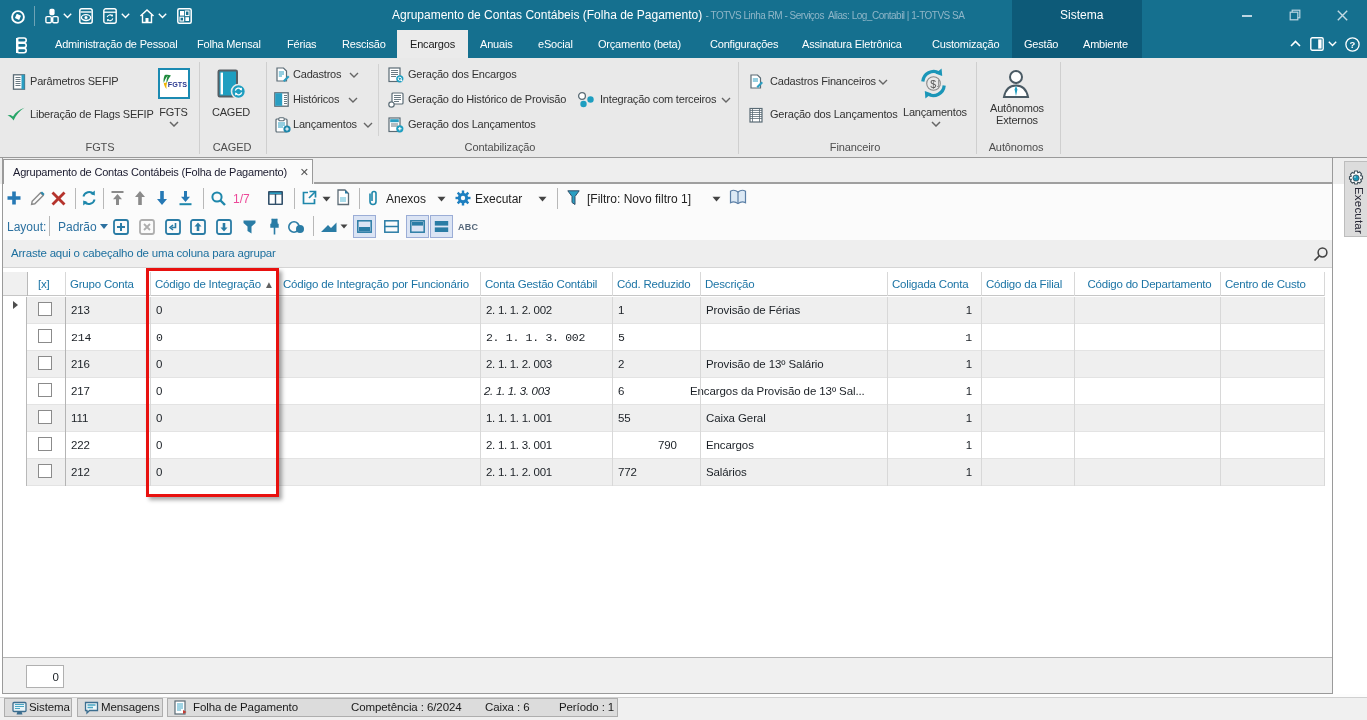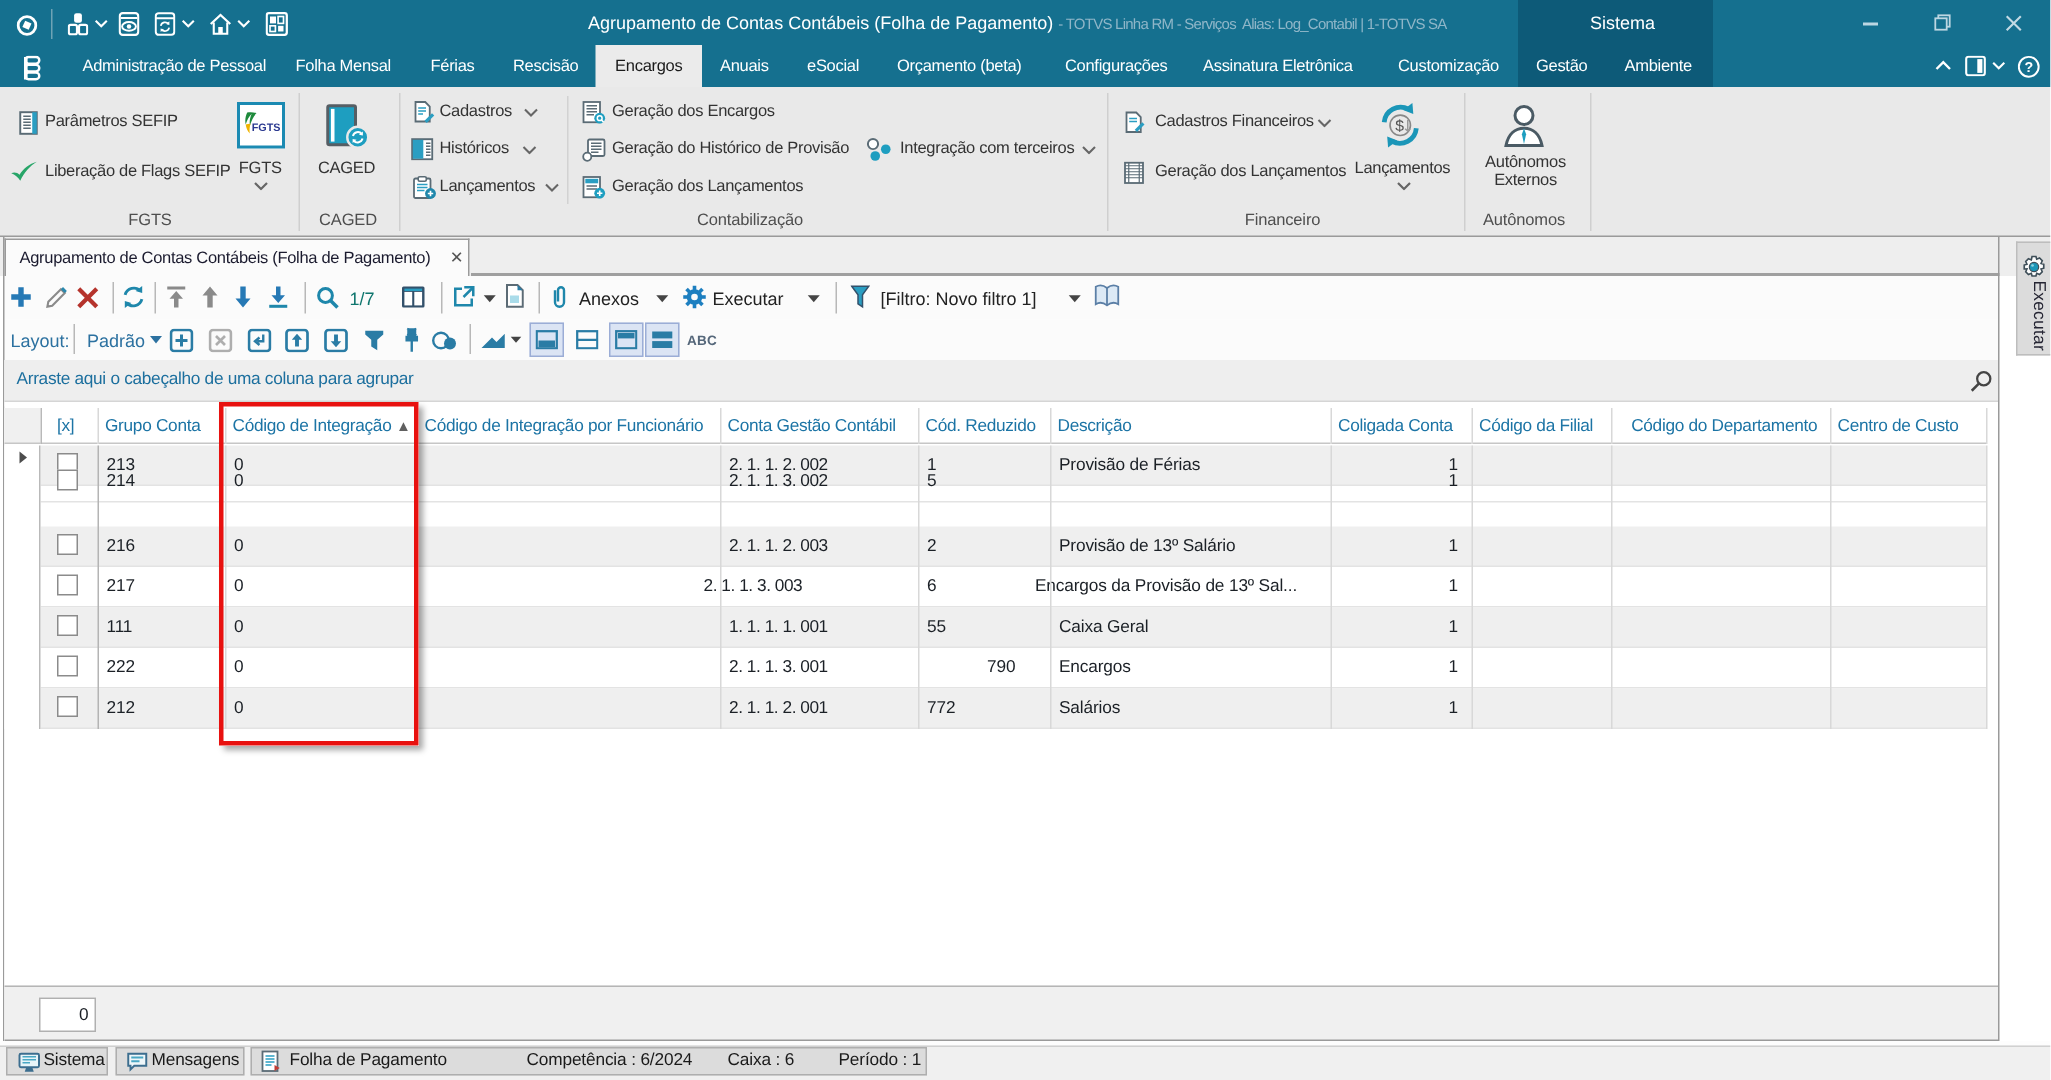--- a/index.html
+++ b/index.html
@@ -352,21 +352,21 @@
     </svg>
   <svg class="ic" style="left:178px;top:190px;" width="15" height="16" viewBox="0 0 15 16">
       <path d="M7.5 12 12 6.8 9 6.8 9 1 6 1 6 6.8 3 6.8z" fill="#2679b5"></path>
       <rect x="1.5" y="13.2" width="12" height="2" fill="#1e87ab"></rect>
     </svg>
   <div class="tsep" style="left:203px;top:188px;position:absolute;height:21px;width:1px;background:#b8b8b8;"></div>
   <svg class="ic" style="left:210px;top:190px;" width="17" height="17" viewBox="0 0 17 17">
       <circle cx="7" cy="7" r="4.6" fill="none" stroke="#1e87ab" stroke-width="2"></circle>
       <path d="M10.5 10.5 15 15" stroke="#1e87ab" stroke-width="2.4"></path>
     </svg>
-  <div class="abs" style="left:233px;top:192px;font-size:12px;color:#0f766e;">1/7</div>
+  <div class="abs" style="left:233px;top:192px;font-size:12px;color:#ec4899;">1/7</div>
   <svg class="ic" style="left:267px;top:190px;" width="17" height="16" viewBox="0 0 17 16">
       <rect x="1" y="1" width="15" height="14" rx="1" fill="#33516b"></rect>
       <rect x="2.6" y="4.6" width="5.2" height="9" fill="#fff"></rect>
       <rect x="9.2" y="4.6" width="5.2" height="9" fill="#fff"></rect>
       <rect x="2.6" y="2.4" width="11.8" height="1.6" fill="#2a9ec2"></rect>
     </svg>
   <div class="tsep" style="left:294px;top:188px;position:absolute;height:21px;width:1px;background:#b8b8b8;"></div>
   <svg class="ic" style="left:301px;top:190px;" width="16" height="16" viewBox="0 0 16 16">
       <path d="M7 2.5 H2.5 V13.5 H13.5 V9" fill="none" stroke="#1e87ab" stroke-width="1.7"></path>
       <path d="M8.5 1.5 14.5 1.5 14.5 7.5" fill="none" stroke="#1e87ab" stroke-width="1.7"></path>
@@ -521,42 +521,42 @@
     <div class="vline" style="left:1321px;height:24px;"></div>
     <div class="row alt" style="top:29px;left:24px;width:1297px;">
       <div class="cb"></div>
       <div class="cell" style="left:38px;width:85px;">213</div>
       <div class="cell" style="left:123px;width:128px;">0</div>
       <div class="cell" style="left:453px;width:132px;letter-spacing:-0.3px;">2. 1. 1. 2. 002</div>
       <div class="cell" style="left:585px;width:88px;">1</div>
       <div class="cell" style="left:673px;width:187px;">Provisão de Férias</div>
       <div class="cell cellr" style="left:860px;width:94px;">1</div>
     </div>
-    <div class="row" style="top:40px;left:24px;width:1297px;">
+    <div class="row" style="top:56px;left:24px;width:1297px;font-family:Liberation Mono, monospace;">
       <div class="cb"></div>
       <div class="cell" style="left:38px;width:85px;">214</div>
       <div class="cell" style="left:123px;width:128px;">0</div>
       <div class="cell" style="left:453px;width:132px;letter-spacing:-0.3px;">2. 1. 1. 3. 002</div>
       <div class="cell" style="left:585px;width:88px;">5</div>
       <div class="cell cellr" style="left:860px;width:94px;">1</div>
     </div>
     <div class="row alt" style="top:83px;left:24px;width:1297px;">
       <div class="cb"></div>
       <div class="cell" style="left:38px;width:85px;">216</div>
       <div class="cell" style="left:123px;width:128px;">0</div>
       <div class="cell" style="left:453px;width:132px;letter-spacing:-0.3px;">2. 1. 1. 2. 003</div>
       <div class="cell" style="left:585px;width:88px;">2</div>
       <div class="cell" style="left:673px;width:187px;">Provisão de 13º Salário</div>
       <div class="cell cellr" style="left:860px;width:94px;">1</div>
     </div>
     <div class="row" style="top:110px;left:24px;width:1297px;">
       <div class="cb"></div>
       <div class="cell" style="left:38px;width:85px;">217</div>
       <div class="cell" style="left:123px;width:128px;">0</div>
-      <div class="cell" style="left:436px;width:132px;letter-spacing:-0.3px;">2. 1. 1. 3. 003</div>
+      <div class="cell" style="left:451px;width:132px;letter-spacing:-0.3px;font-style:italic;">2. 1. 1. 3. 003</div>
       <div class="cell" style="left:585px;width:88px;">6</div>
       <div class="cell" style="left:642px;width:187px;margin-left:15px;">Encargos da Provisão de 13º Sal...</div>
       <div class="cell cellr" style="left:860px;width:94px;">1</div>
     </div>
     <div class="row alt" style="top:137px;left:24px;width:1297px;">
       <div class="cb"></div>
       <div class="cell" style="left:38px;width:85px;">111</div>
       <div class="cell" style="left:123px;width:128px;">0</div>
       <div class="cell" style="left:453px;width:132px;letter-spacing:-0.3px;">1. 1. 1. 1. 001</div>
       <div class="cell" style="left:585px;width:88px;">55</div>

